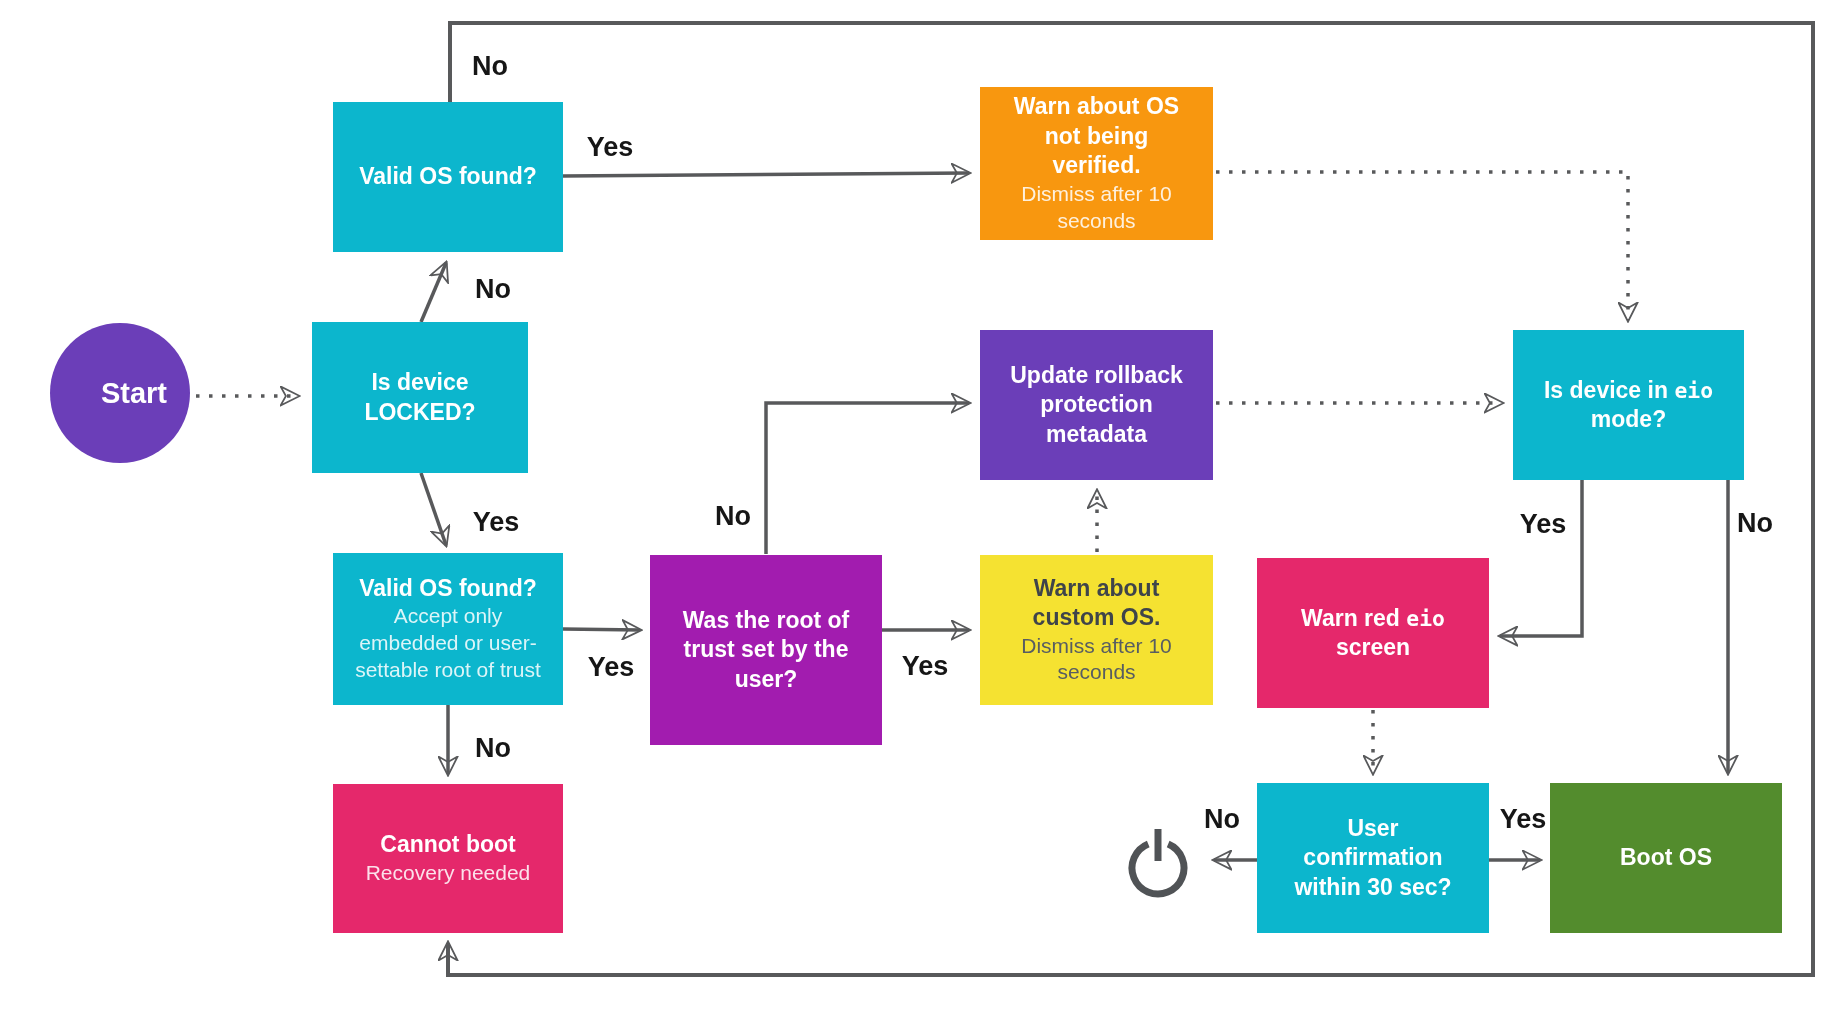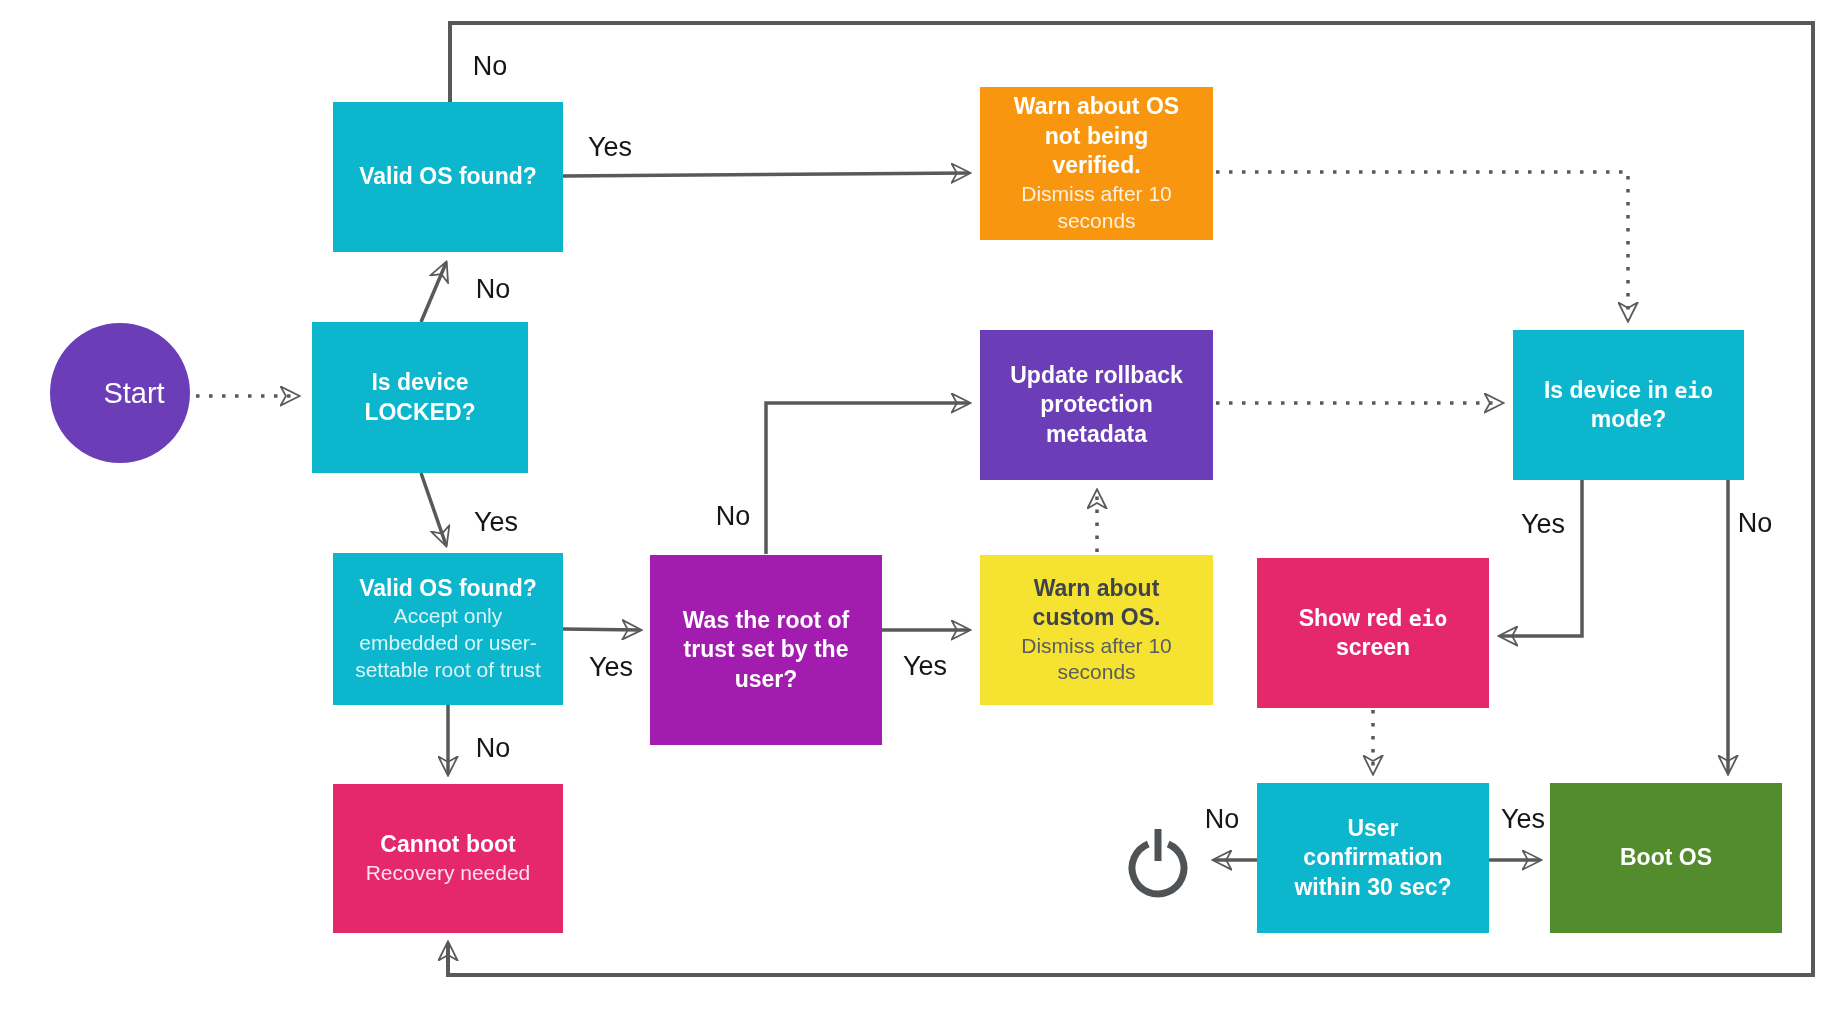--- a/index.html
+++ b/index.html
@@ -10,23 +10,23 @@
   svg.wires path { fill:none; stroke:var(--line); }
   svg.wires path.s { stroke-width:3.5; }
   svg.wires path.loop { stroke-width:4; }
   svg.wires path.d { stroke-width:3.5; stroke-dasharray:3.5 9.5; }
   .node { position:absolute; display:flex; flex-direction:column; align-items:center;
           justify-content:center; text-align:center; box-sizing:border-box; padding:8px 10px; }
   .node .title { display:block; font-weight:700; font-size:23px; line-height:1.28; color:#ffffff; }
   .node .body  { display:block; font-weight:400; font-size:21px; line-height:1.28; color:rgba(255,255,255,0.86); }
   .mono { font-family:"DejaVu Sans Mono", monospace; font-size:0.93em; }
   .circle { border-radius:50%; }
-  .elabel { position:absolute; transform:translate(-50%,-50%); font-size:27px; font-weight:400;
+  .elabel { position:absolute; transform:translate(-50%,-50%); font-size:27px; font-weight:700;
             color:var(--label); white-space:nowrap; }
-  .start-label { font-size:29px; font-weight:400; color:#fff;margin-left:28px; }
+  .start-label { font-size:29px; font-weight:700; color:#fff;margin-left:28px; }
   .tw130 { max-width:140px; } .tw170 { max-width:175px; } .tw185 { max-width:186px; }
   .tw190 { max-width:195px; } .tw200 { max-width:205px; }
   .bw190 { max-width:192px; }
   .power { position:absolute; left:1124px; top:823px; }
 </style>
 </head>
 <body>
 
 <div class="canvas">
 
@@ -105,21 +105,21 @@
   <div class="node" style="left: 650px; top: 555px; width: 232px; height: 190px; background-color: #a21caf;">
     <span class="title tw200">Was the root of trust set by the user?</span>
   </div>
 
   <div class="node" style="left: 980px; top: 555px; width: 233px; height: 150px; background-color: rgb(245, 226, 49);">
     <span class="title tw170" style="color: rgb(63, 68, 74);">Warn about custom OS.</span>
     <span class="body bw190" style="color: rgb(88, 93, 98);">Dismiss after 10 seconds</span>
   </div>
 
   <div class="node" style="left: 1257px; top: 558px; width: 232px; height: 150px; background-color: rgb(229, 40, 107);">
-    <span class="title tw170"><span>Show red </span><span class="mono">eio</span><span> screen</span></span>
+    <span class="title tw170"><span>Warn red </span><span class="mono">eio</span><span> screen</span></span>
   </div>
 
   <div class="node" style="left: 333px; top: 784px; width: 230px; height: 149px; background-color: rgb(229, 40, 107);">
     <span class="title">Cannot boot</span>
     <span class="body">Recovery needed</span>
   </div>
 
   <div class="node" style="left: 1257px; top: 783px; width: 232px; height: 150px; background-color: rgb(12, 182, 205); align-items: center;">
     <span class="title tw185">User confirmation within 30 sec?</span>
   </div>

